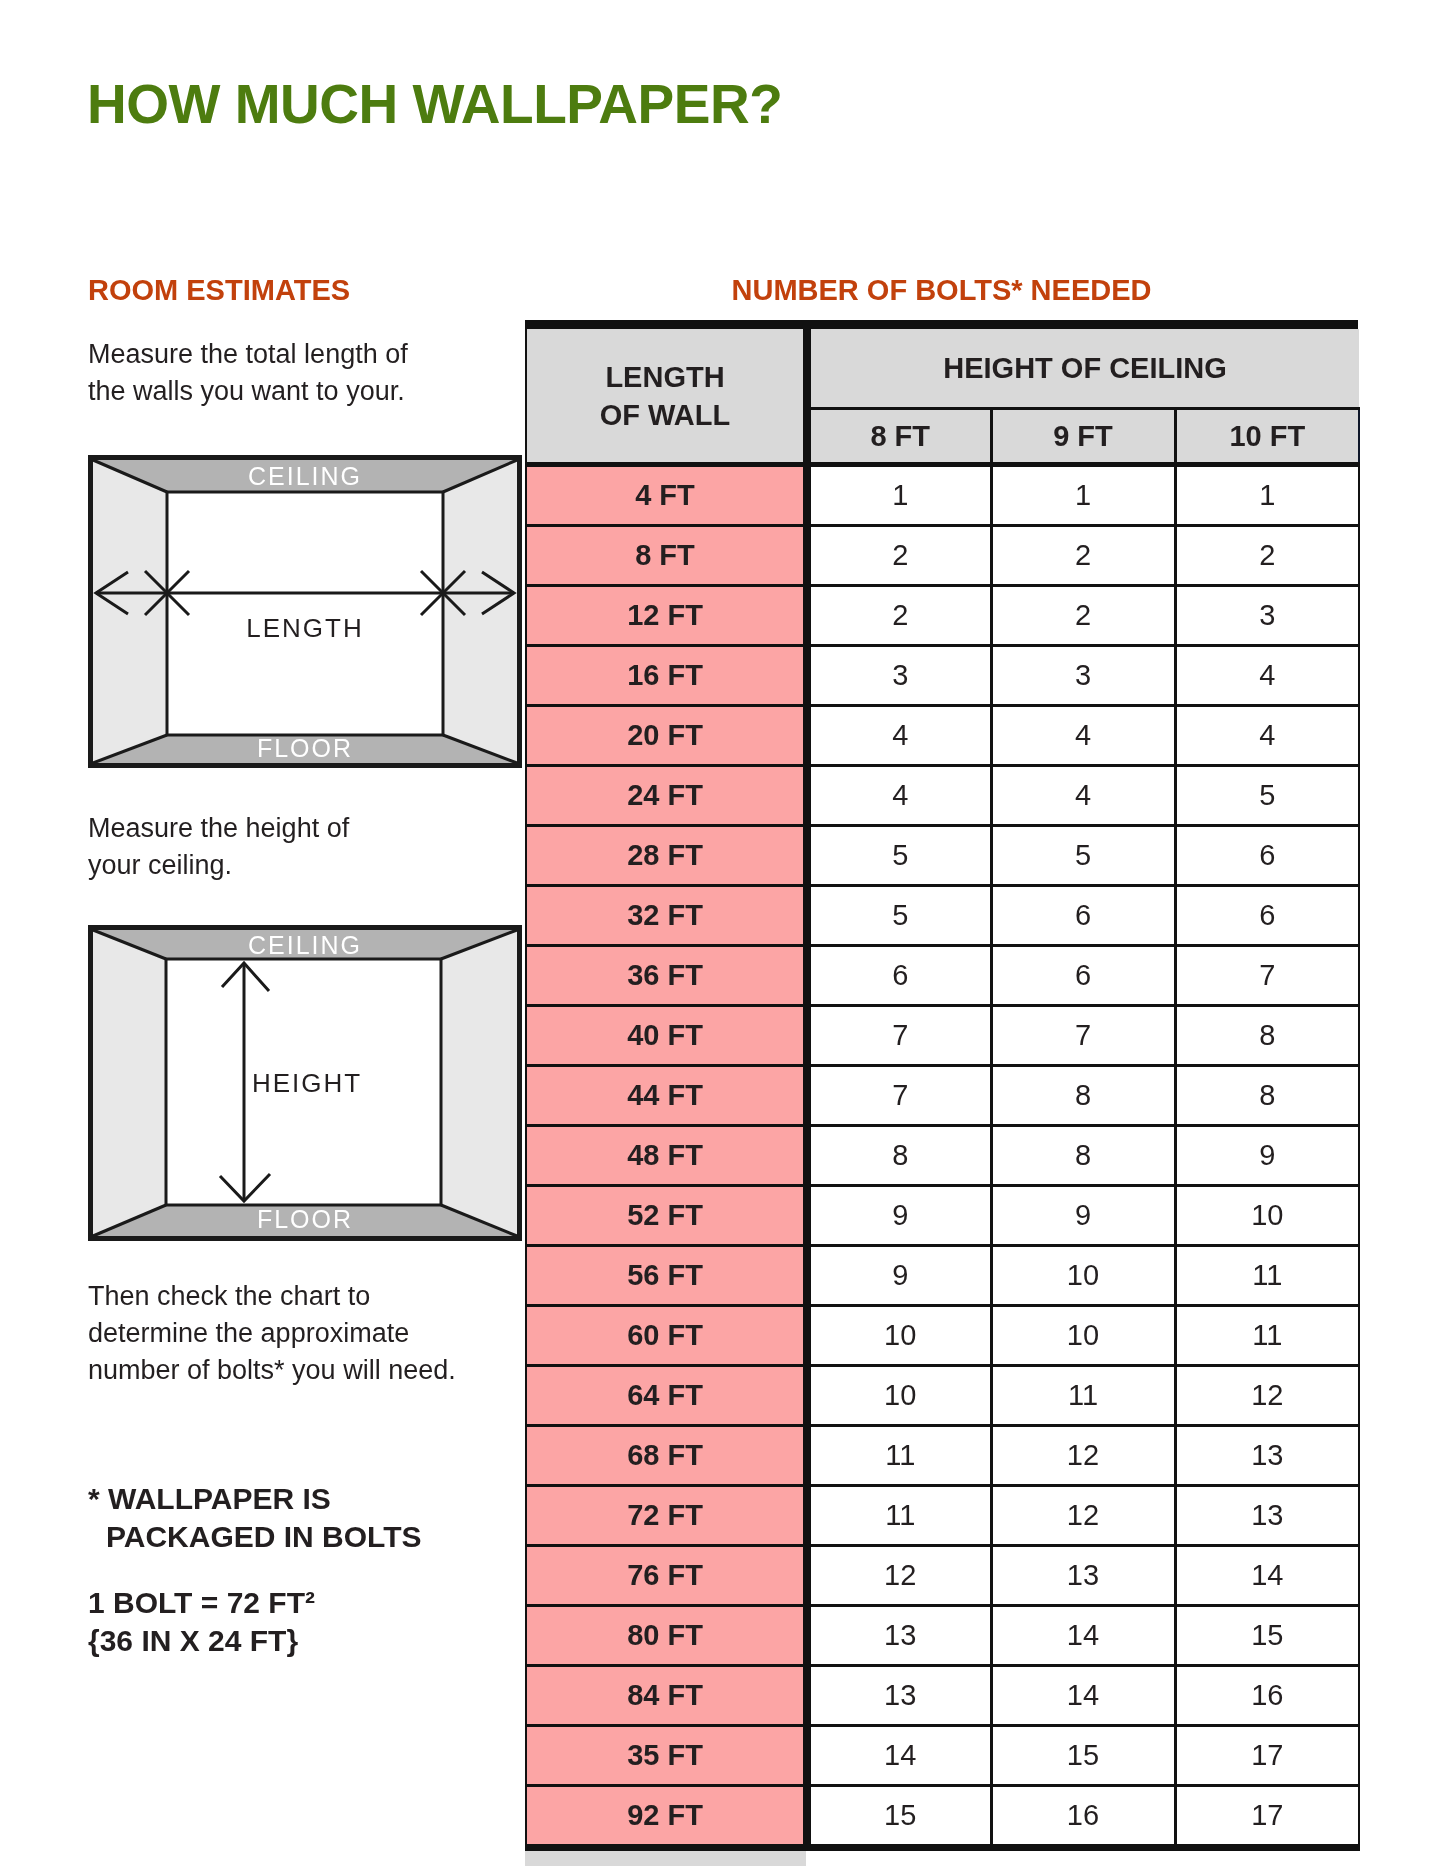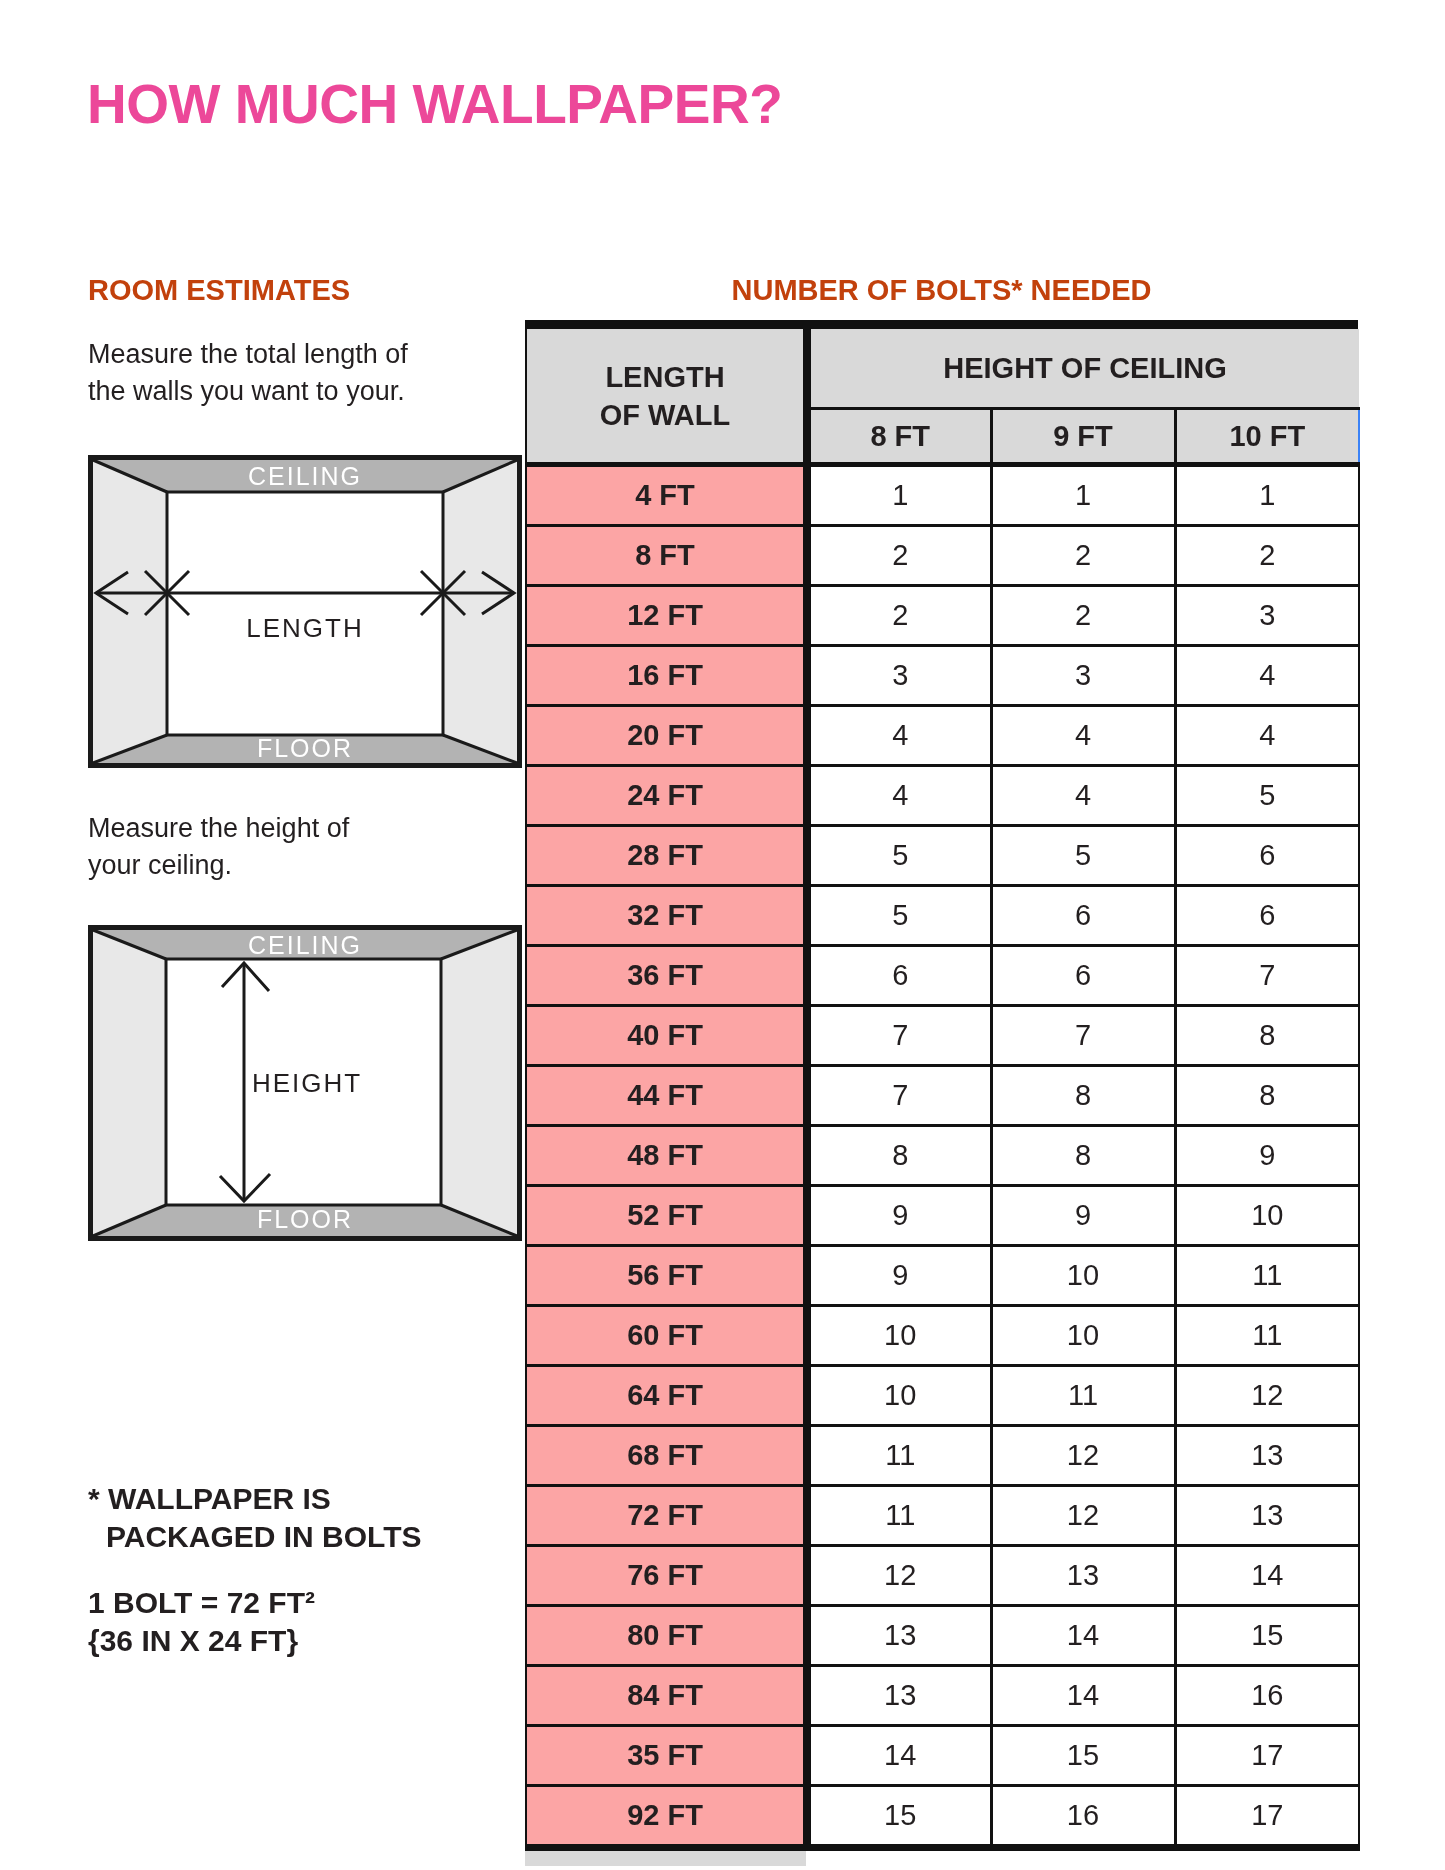--- a/index.html
+++ b/index.html
@@ -12,21 +12,21 @@
     color: #231f20;
     overflow: hidden;
   }
   .abs { position: absolute; }
 
   .title {
     left: 87px; top: 72px;
     font-size: 55px;
     font-weight: bold;
     letter-spacing: -0.5px;
-    color: #ec4899;
+    color: #4d7c0f;
     white-space: nowrap;
   }
   .section-heading {
     font-size: 29px;
     font-weight: bold;
     color: #c2410c;
     white-space: nowrap;
   }
   .room-estimates-heading { left: 88px; top: 274px; }
   .table-heading {
@@ -99,21 +99,21 @@
     border-bottom: 3px solid #111;
     font-size: 29px; font-weight: bold;
   }
   .subhead {
     height: 52px;
     background: #d9d9d9;
     border-bottom: 5px solid #111;
     border-left: 3px solid #111;
     font-size: 29px; font-weight: bold;
   }
-  .subhead:last-child { border-right: 2px solid #3b82f6; }
+  .subhead:last-child { border-right: 2px solid #0f172a; }
   tbody th.rowlabel {
     height: 57px;
     background: #fca5a5;
     border: 3px solid #111;
     border-left: 2px solid #111;
     border-right: 8px solid #111;
     font-size: 29px; font-weight: bold;
   }
   tbody td {
     height: 57px;
@@ -178,20 +178,23 @@
     <g stroke="#1a1a1a" stroke-width="3" fill="none">
       <line x1="156" y1="38" x2="156" y2="276"></line>
       <polyline points="134,62 156,38 181,66"></polyline>
       <polyline points="132,251 156,276 182,249"></polyline>
     </g>
     <text class="svg-wall-label" x="217" y="29" text-anchor="middle">CEILING</text>
     <text class="svg-wall-label" x="217" y="303" text-anchor="middle">FLOOR</text>
     <text class="svg-dim-label" x="219" y="167" text-anchor="start" style="text-anchor:middle">HEIGHT</text>
   </svg>
 
+  <div class="abs body-text para3">Then check the chart to
+determine the approximate
+number of bolts* you will need.</div>
 
   <div class="abs note">
     <span>* WALLPAPER IS</span>
     <span class="indent">PACKAGED IN BOLTS</span>
   </div>
 
   <div class="abs bolt-facts">
     <div>1 BOLT = 72 FT²</div>
     <div>{36 IN X 24 FT}</div>
   </div>

